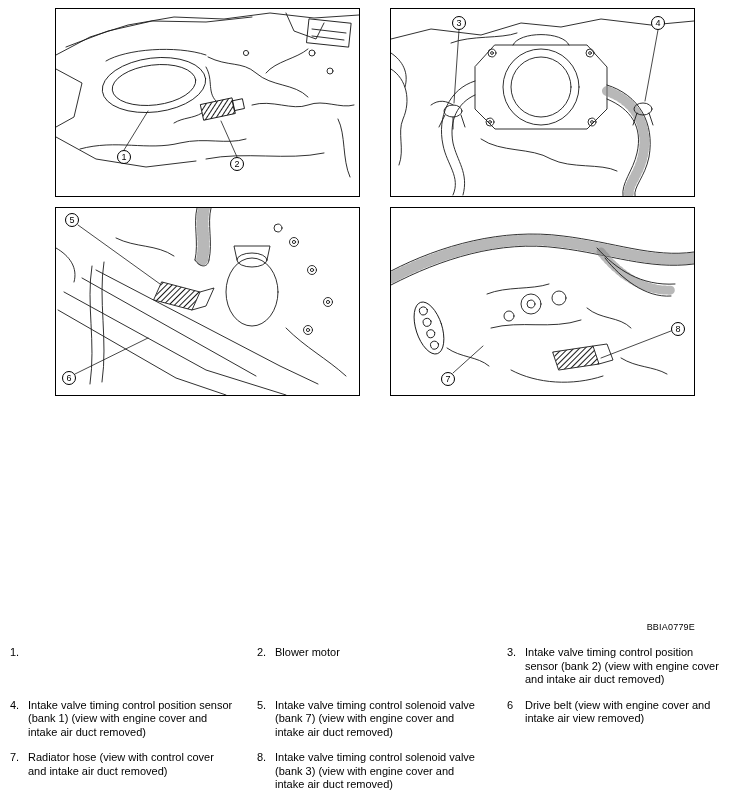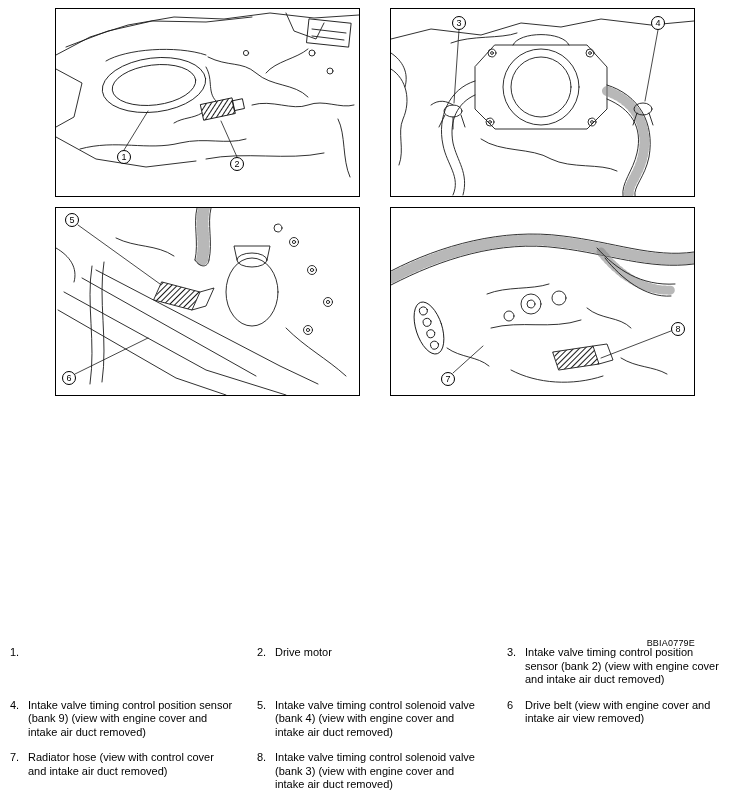--- a/index.html
+++ b/index.html
@@ -18,21 +18,21 @@
     width:305px; height:189px; border:1px solid #000;
     position:relative; background:#fff; overflow:hidden;
   }
   .panel svg { display:block; width:100%; height:100%; }
   .callout {
     position:absolute; width:14px; height:14px;
     border:1px solid #000; border-radius:50%; background:#fff;
     font-size:9px; line-height:12px; text-align:center; z-index:2;
   }
   .figcode {
-    position:absolute; left:55px; top:638px; width:640px;
+    position:absolute; left:55px; top:622px; width:640px;
     text-align:right; font-size:9px; letter-spacing:.2px;
   }
   .legend {
     position:absolute; left:0; top:646px; width:740px;
     display:grid; grid-template-columns:247px 250px 243px;
     row-gap:12px;
   }
   .cell { display:flex; font-size:11px; line-height:13.5px; }
   .cell .num { flex:0 0 28px; padding-left:10px; }
   .cell .txt { flex:1; padding-right:12px; }
@@ -211,33 +211,33 @@
 </div>
 
 <div class="figcode">BBIA0779E</div>
 
 <div class="legend">
   <div class="cell">
     <span class="num">1.</span>
   </div>
   <div class="cell">
     <span class="num">2.</span>
-    <span class="txt">Drive motor</span>
+    <span class="txt">Blower motor</span>
   </div>
   <div class="cell">
     <span class="num">3.</span>
     <span class="txt">Intake valve timing control position sensor (bank 2) (view with engine cover and intake air duct removed)</span>
   </div>
   <div class="cell">
     <span class="num">4.</span>
-    <span class="txt">Intake valve timing control position sensor (bank 9) (view with engine cover and intake air duct removed)</span>
+    <span class="txt">Intake valve timing control position sensor (bank 1) (view with engine cover and intake air duct removed)</span>
   </div>
   <div class="cell">
     <span class="num">5.</span>
-    <span class="txt">Intake valve timing control solenoid valve (bank 4) (view with engine cover and intake air duct removed)</span>
+    <span class="txt">Intake valve timing control solenoid valve (bank 7) (view with engine cover and intake air duct removed)</span>
   </div>
   <div class="cell">
     <span class="num">6</span>
     <span class="txt">Drive belt (view with engine cover and intake air view removed)</span>
   </div>
   <div class="cell">
     <span class="num">7.</span>
     <span class="txt">Radiator hose (view with control cover and intake air duct removed)</span>
   </div>
   <div class="cell">

